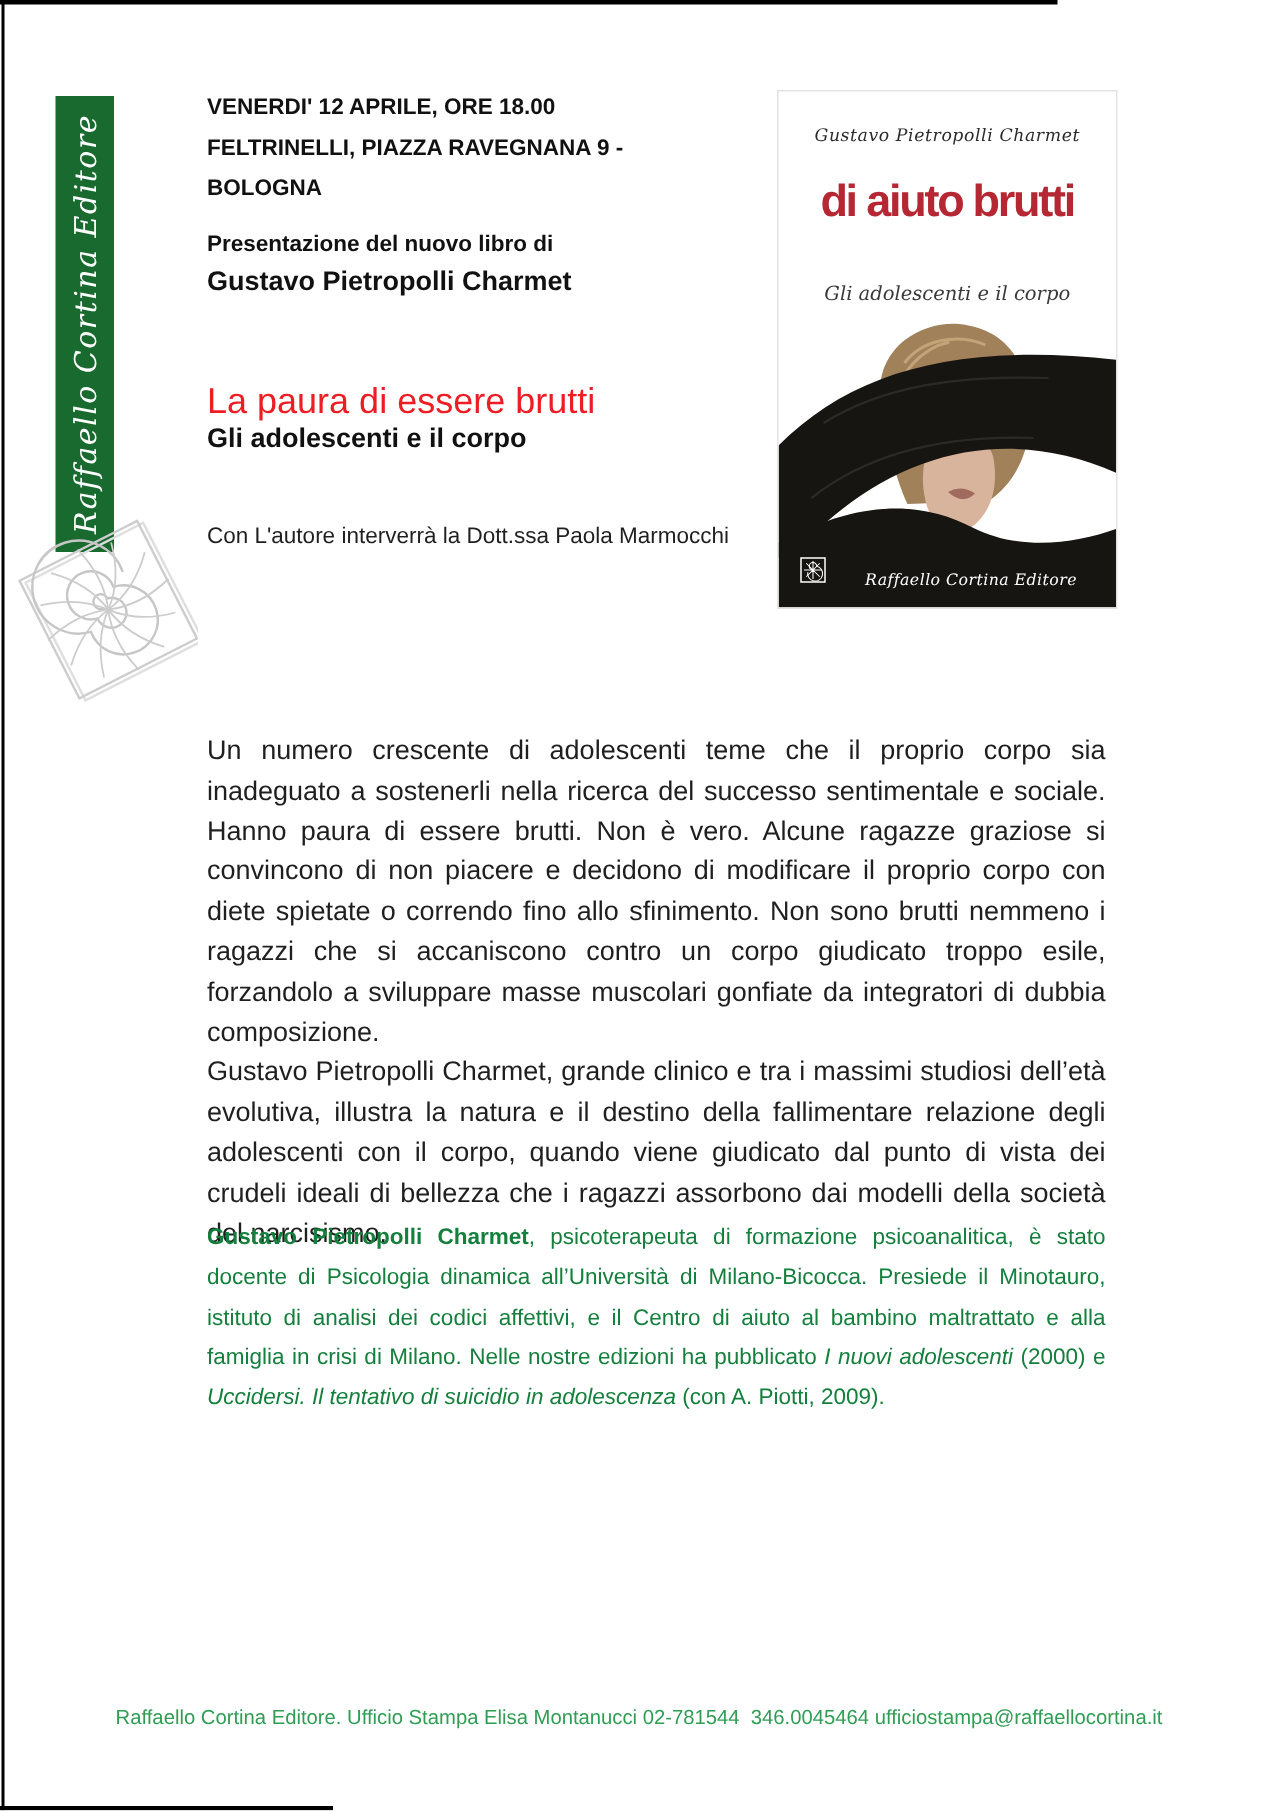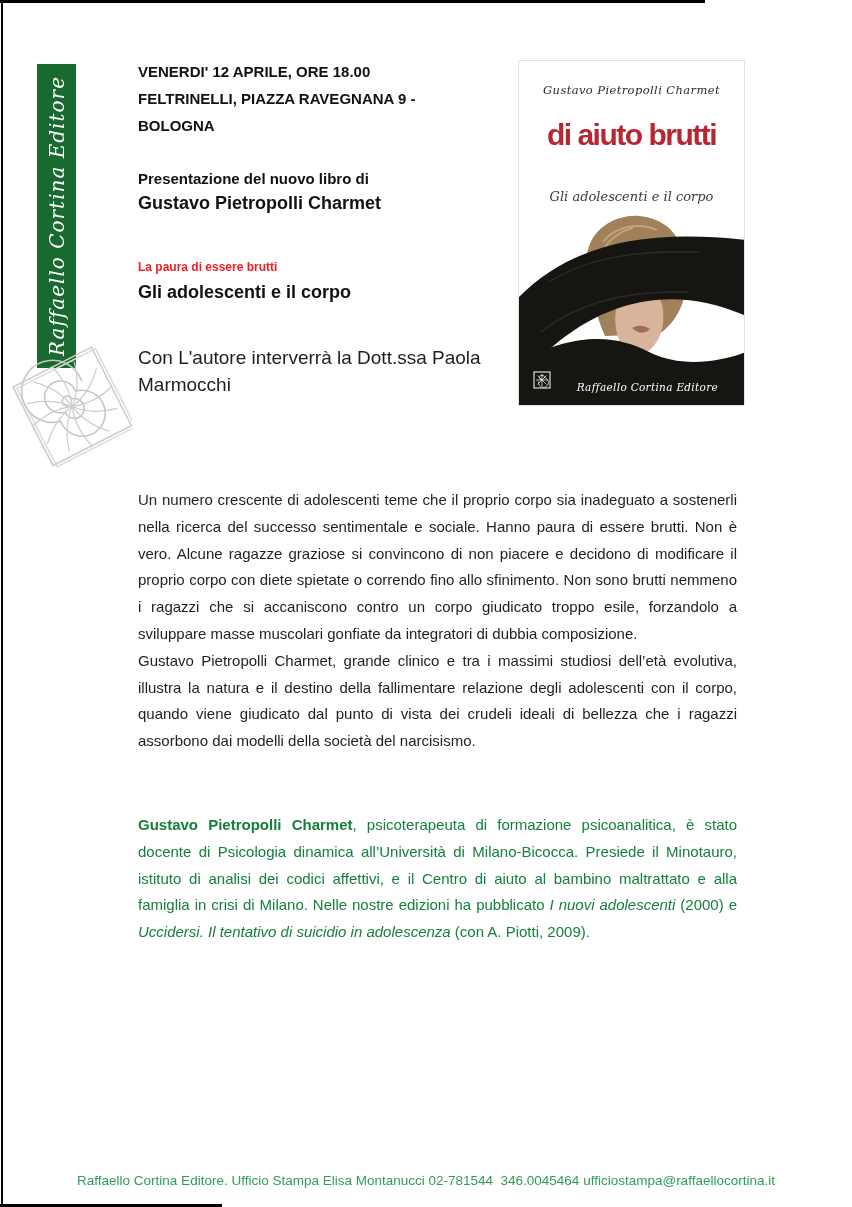--- a/index.html
+++ b/index.html
@@ -22,27 +22,27 @@
   .banner-text {
     writing-mode:vertical-rl; transform:rotate(180deg);
     font-family:"DejaVu Serif", serif; font-style:italic;
     color:#ffffff; font-size:20px; letter-spacing:1px; white-space:nowrap;
   }
   .spiral-logo { position:absolute; left:12px; top:340px; }
 
   
   .left-col { position:absolute; left:138px; top:0; width:382px; height:490px; }
   .event { position:absolute; top:58px; left:0; font-size:15px; font-weight:bold; line-height:27px; color:#111; }
-  .presentation { position:absolute; top:167px; left:0; color:#111; }
+  .presentation { position:absolute; top:151px; left:0; color:#111; }
   .presentation .intro { font-size:15px; font-weight:bold; line-height:24px; }
   .presentation .author { font-size:18px; font-weight:bold; line-height:25px; }
   .book-heading { position:absolute; top:255px; left:0; }
-  .book-heading .title { font-size:12px; font-weight:bold; line-height:25px; }
+  .book-heading .title { font-size:24px; font-weight:normal; line-height:25px; }
   .book-heading .subtitle { font-size:18px; font-weight:bold; line-height:25px; color:#111; }
-  .guest { position:absolute; top:344px; left:0; font-size:19px; line-height:27px; color:#1f1f1f; width:370px; }
+  .guest { position:absolute; top:344px; left:0; font-size:15px; line-height:27px; color:#1f1f1f; width:370px; }
 
   
   .cover {
     position:absolute; left:518px; top:60px; width:227px; height:346px;
     background:#ffffff; border:1px solid #e3e3e3; overflow:hidden;
   }
   .cover-author {
     position:absolute; top:22px; width:100%; text-align:center;
     font-family:"DejaVu Serif", serif; font-style:italic;
     font-size:11.5px; color:#2b2b2b; letter-spacing:0.4px;
@@ -60,32 +60,32 @@
   .cover-mini-logo { position:absolute; left:14px; bottom:16px; }
   .cover-publisher {
     position:absolute; right:26px; bottom:12px;
     font-family:"DejaVu Serif", serif; font-style:italic;
     font-size:10.5px; color:#ffffff; letter-spacing:0.3px;
   }
 
   
   .body-text {
     position:absolute; left:138px; top:487px; width:599px;
-    font-size:15px; line-height:26.8px; color:#1f1f1f; text-align:justify;
+    font-size:18px; line-height:26.8px; color:#1f1f1f; text-align:justify;
   }
   .body-text p { margin:0; }
   .bio {
     position:absolute; left:138px; top:812px; width:599px;
     font-size:15px; line-height:26.8px; color:#15803d; text-align:justify;
   }
 
   
   .footer {
     position:absolute; left:0; top:1137px; width:852px;
-    text-align:center; font-size:13.5px; white-space:pre-wrap;margin-top:36px;
+    text-align:center; font-size:13.5px; white-space:pre-wrap;
   }
 </style>
 </head>
 <body>
 
 <div class="page">
 
   <div class="edge-left"></div>
   <div class="edge-top"></div>
   <div class="edge-bottom"></div>

